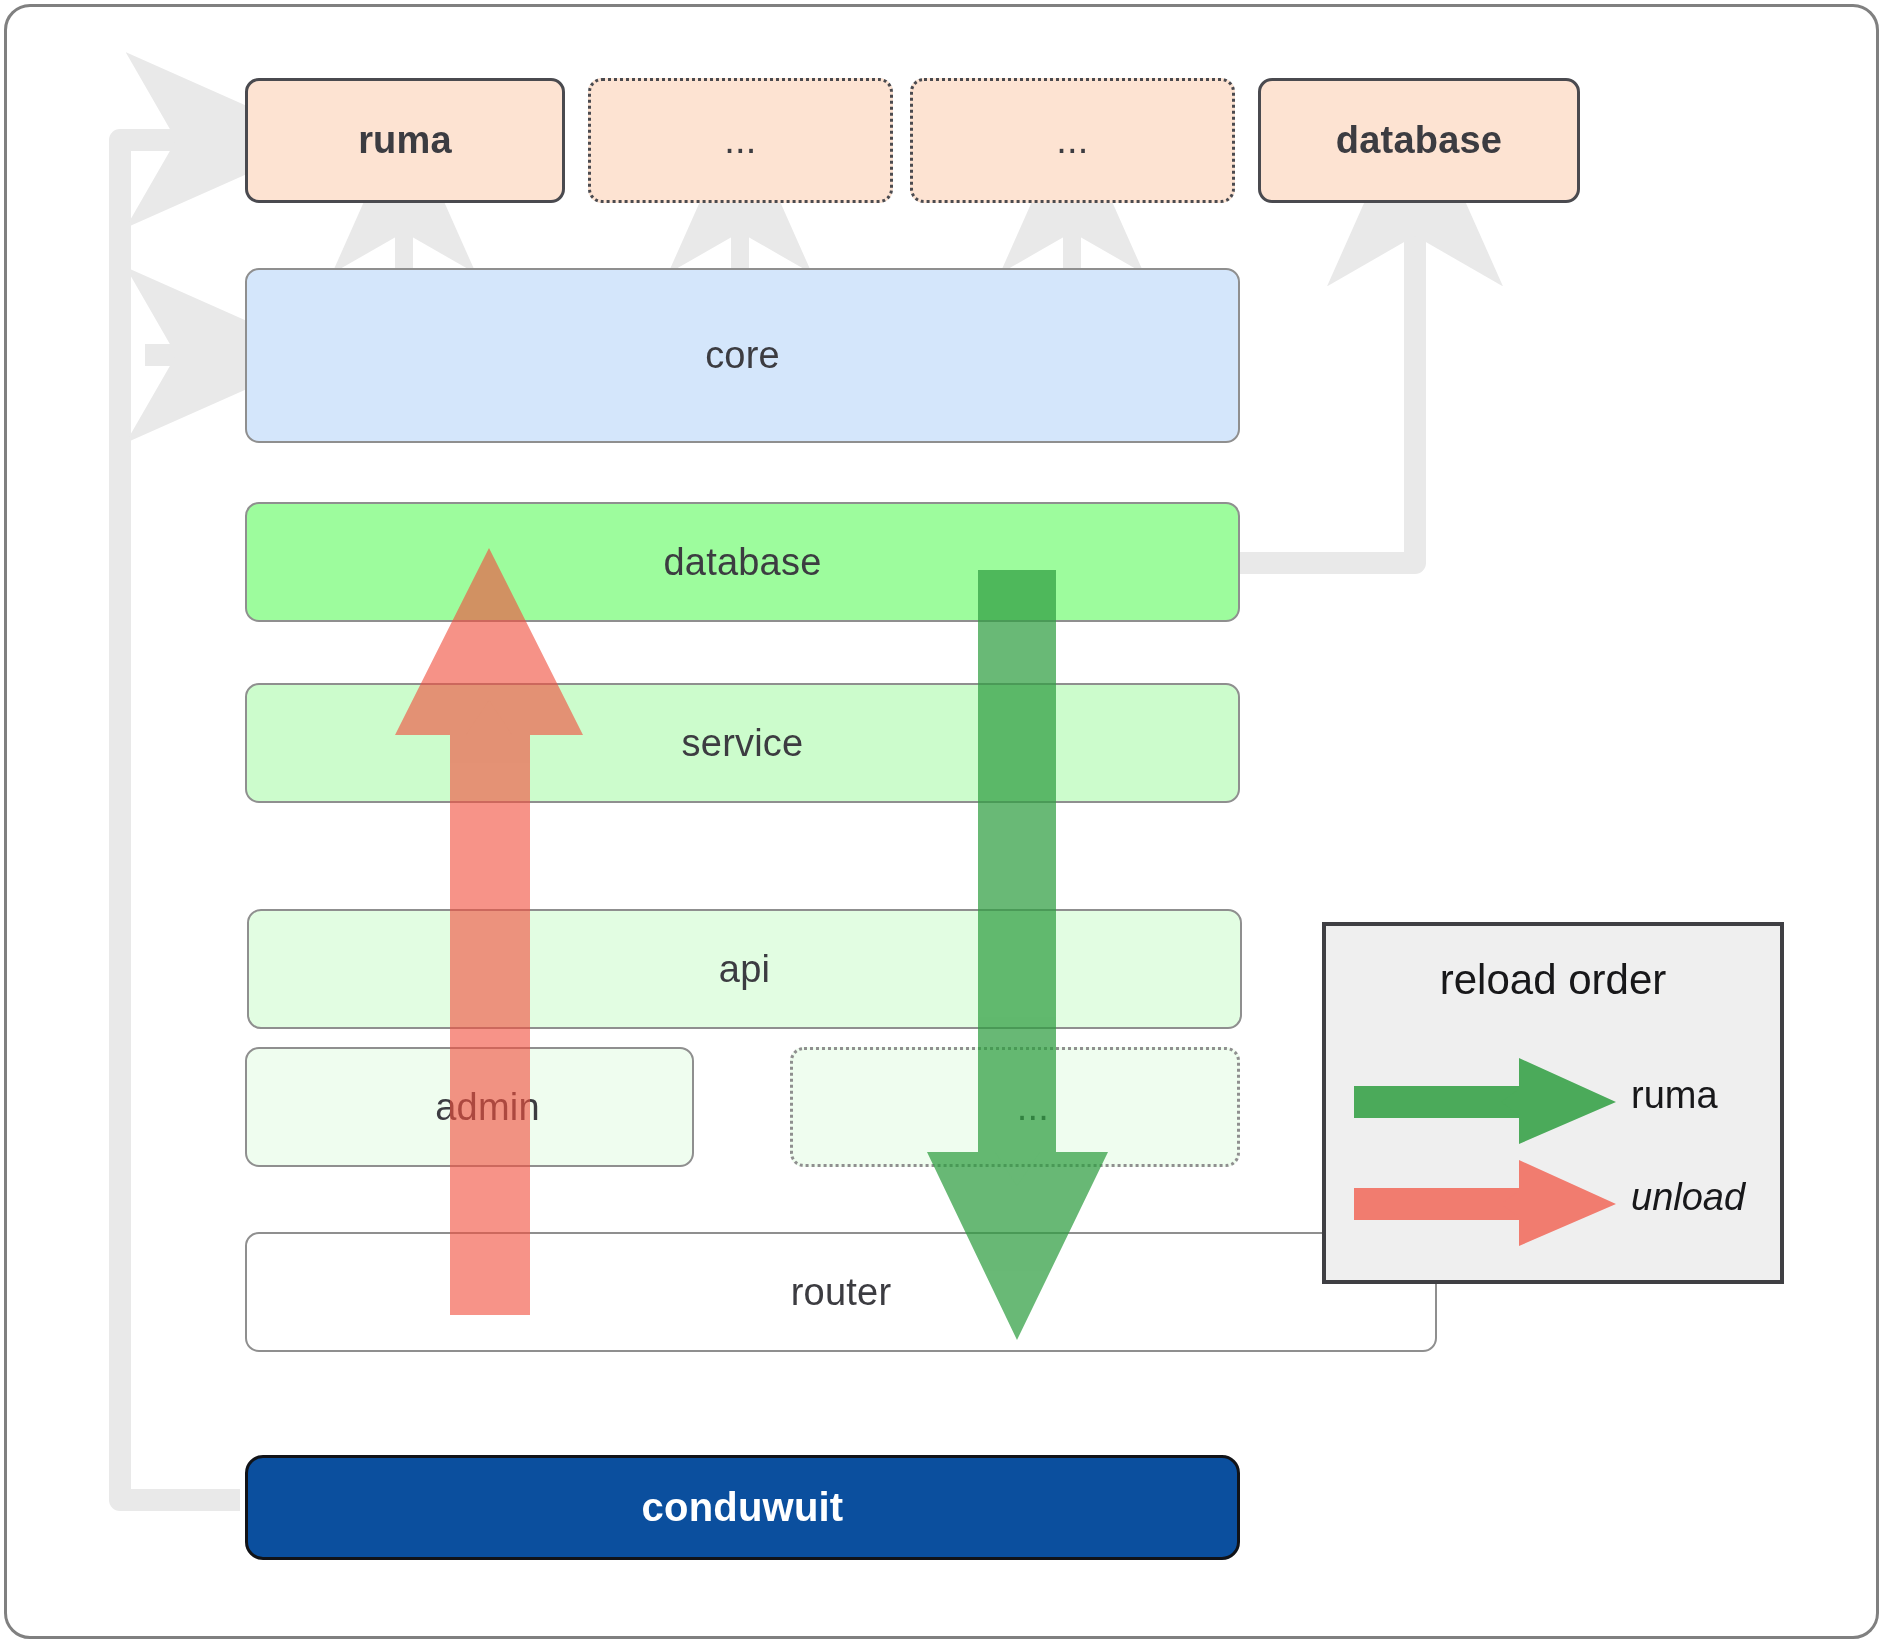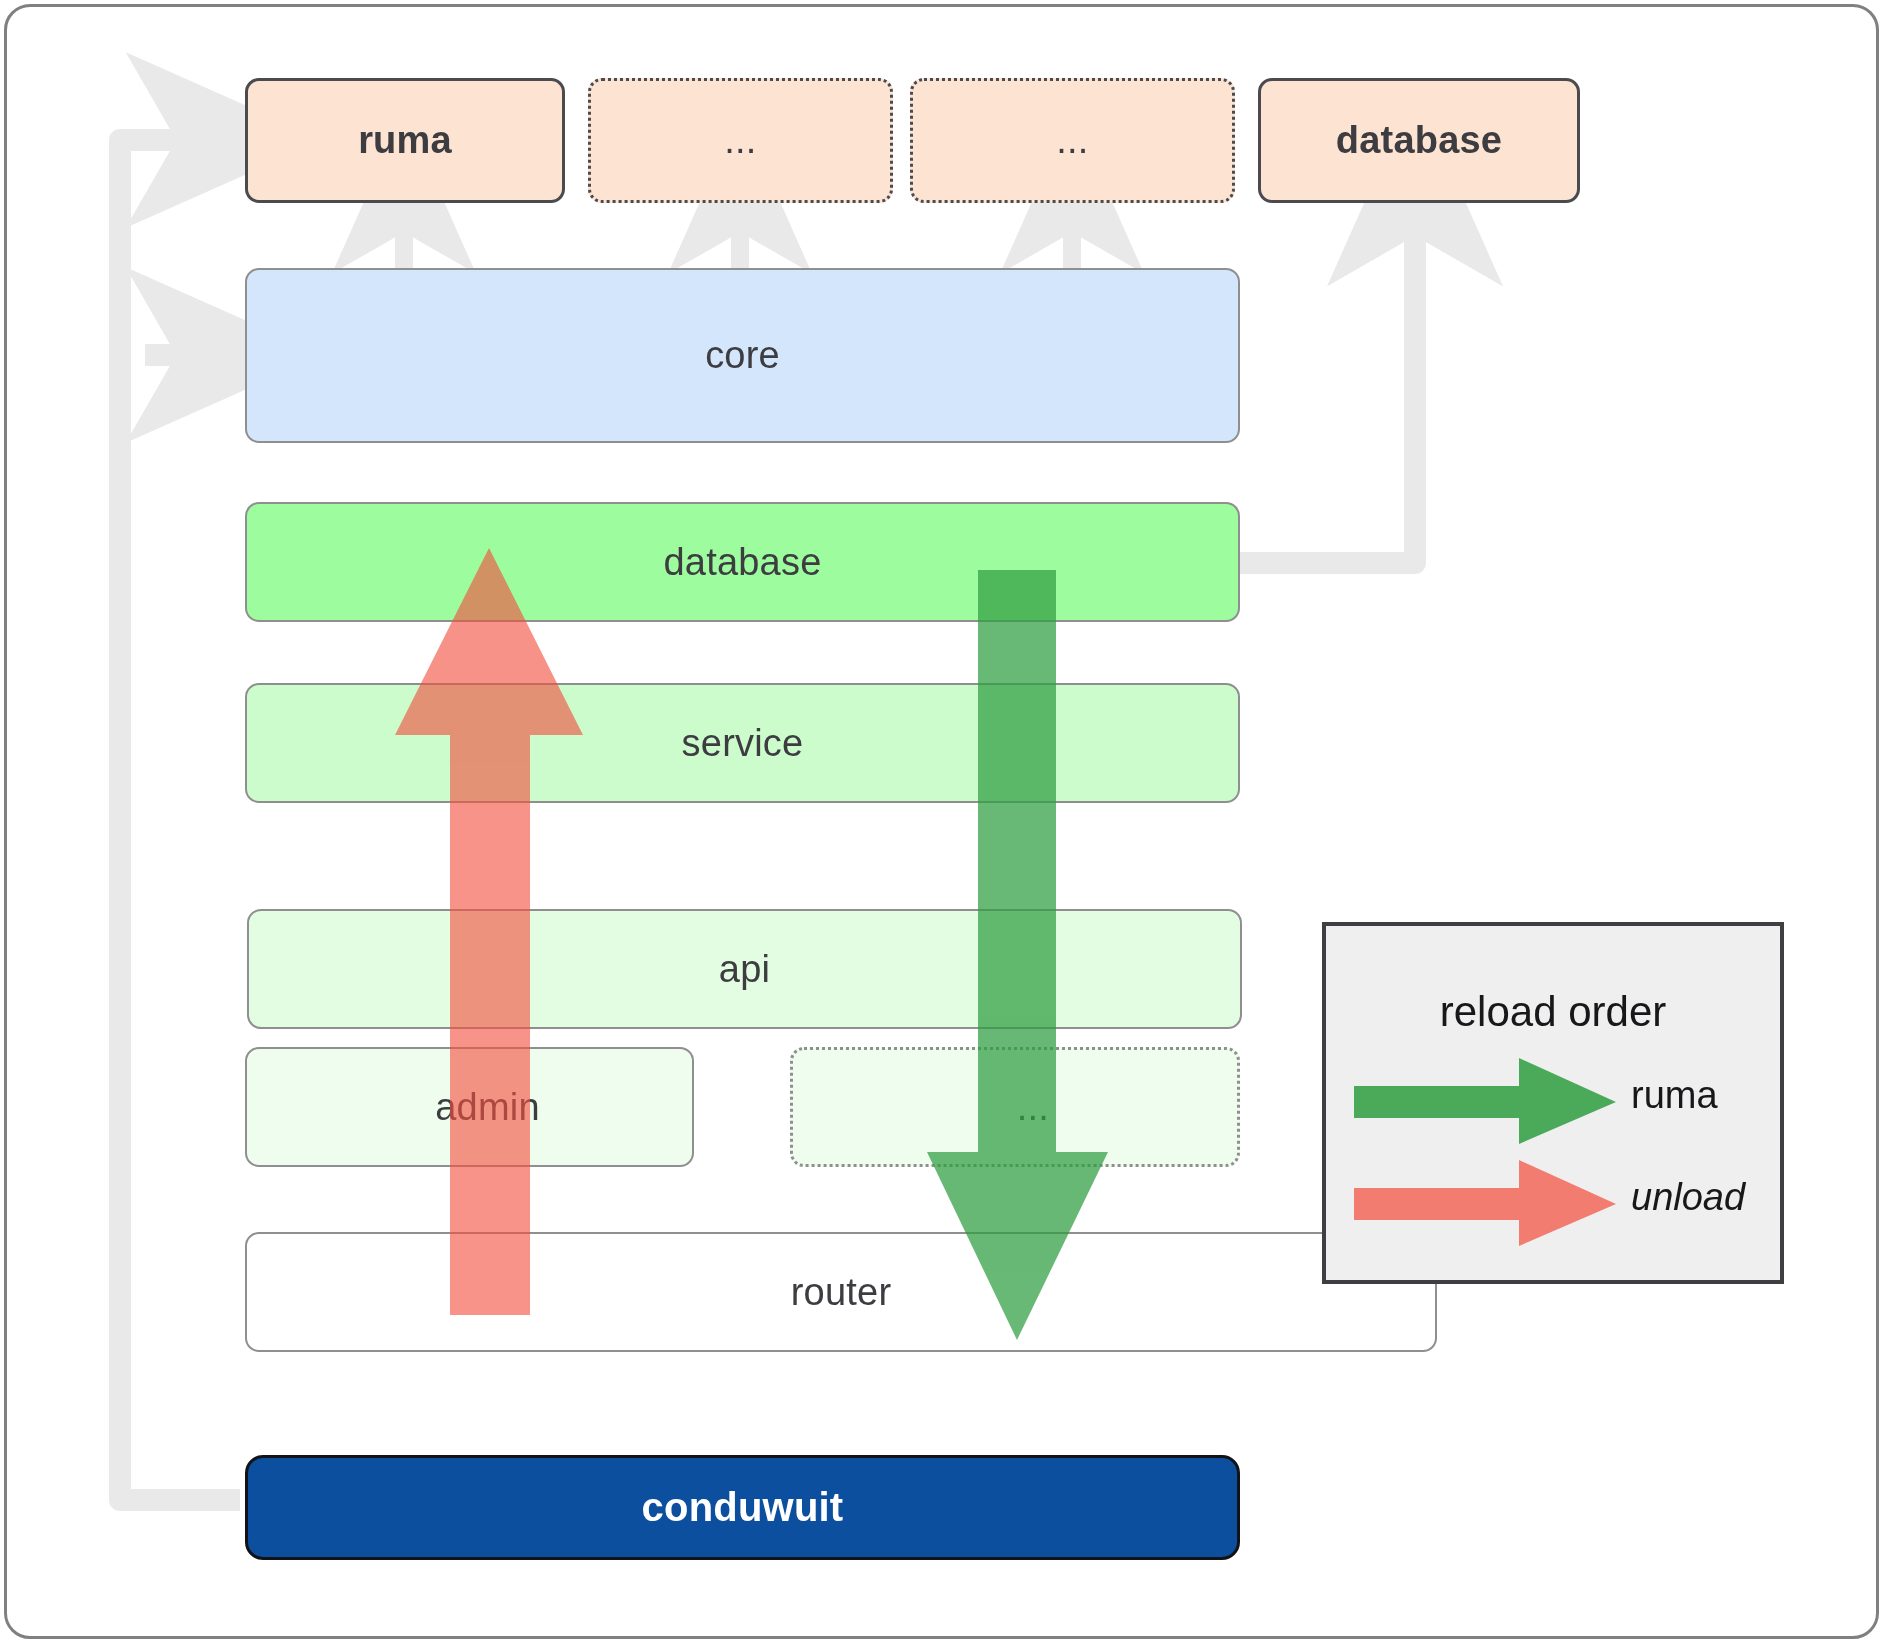--- a/index.html
+++ b/index.html
@@ -63,21 +63,20 @@
     width: 462px; height: 362px;
     background: #efefef;
     border: 4px solid #3f3f43;
   }
   .legend-title {
     position: absolute;
     left: 0; top: 30px; width: 100%;
     text-align: center;
     font-size: 42px;
     color: #18181a;
-    margin-top: 32px;
   }
   .legend-row { position: absolute; left: 0; width: 100%; height: 90px; }
   .legend-row .lbl {
     position: absolute;
     left: 305px; top: 18px;
     font-size: 38px;
     color: #18181a;
   }
   .legend-arrow { position: absolute; left: 28px; top: 2px; }
 

